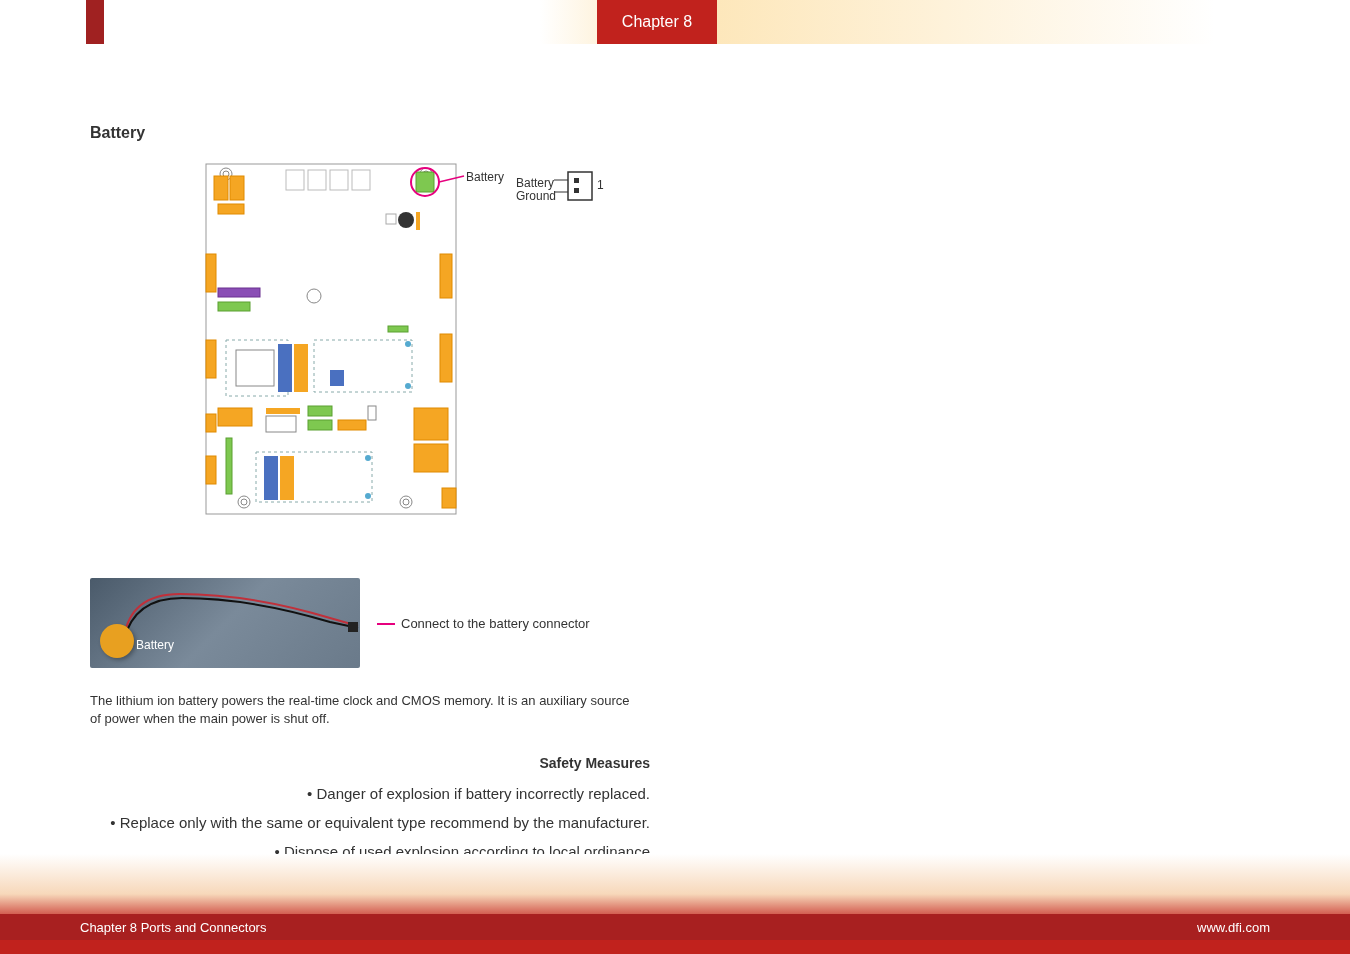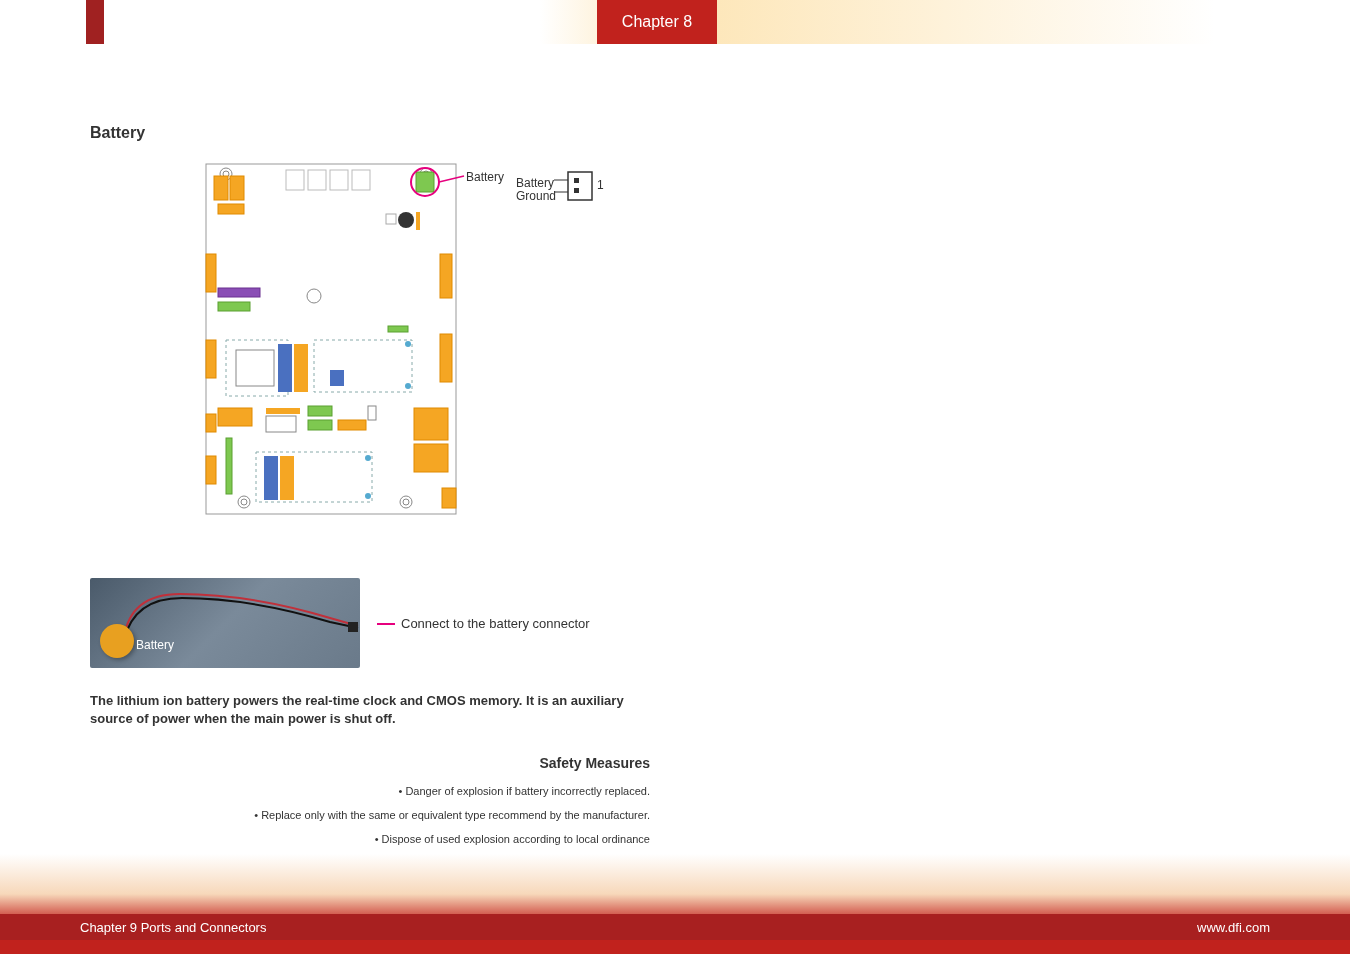--- a/index.html
+++ b/index.html
@@ -140,37 +140,36 @@
       vertical-align: middle;
       margin-right: 6px;
       margin-left: -24px;
     }
     .description-text {
       margin-top: 24px;
       font-size: 13px;
       color: #333;
       line-height: 1.36;
       width: 550px;
-      font-weight: bold;
     }
     .safety-section {
       margin-top: 28px;
       text-align: right;
     }
     .safety-title {
       font-size: 14px;
       color: #333;
       font-weight: 600;
       margin-bottom: 14px;
     }
     .safety-list {
       list-style: none;
     }
     .safety-list li {
-      font-size: 11px;
+      font-size: 15px;
       color: #333;
       margin-bottom: 12px;
     }
     .safety-list li::before {
       content: "• ";
     }
     .footer-band {
       position: absolute;
       bottom: 0;
       left: 0;
@@ -315,15 +314,15 @@
     <ul class="safety-list">
       <li>Danger of explosion if battery incorrectly replaced.</li>
       <li>Replace only with the same or equivalent type recommend by the manufacturer.</li>
       <li>Dispose of used explosion according to local ordinance</li>
     </ul>
   </div>
 </div>
 
 <div class="footer-band"></div>
 <div class="footer-bar">
-  <span>Chapter 9 Ports and Connectors</span>
+  <span>Chapter 8 Ports and Connectors</span>
   <span>www.dfi.com</span>
 </div>
 
 </body></html>

